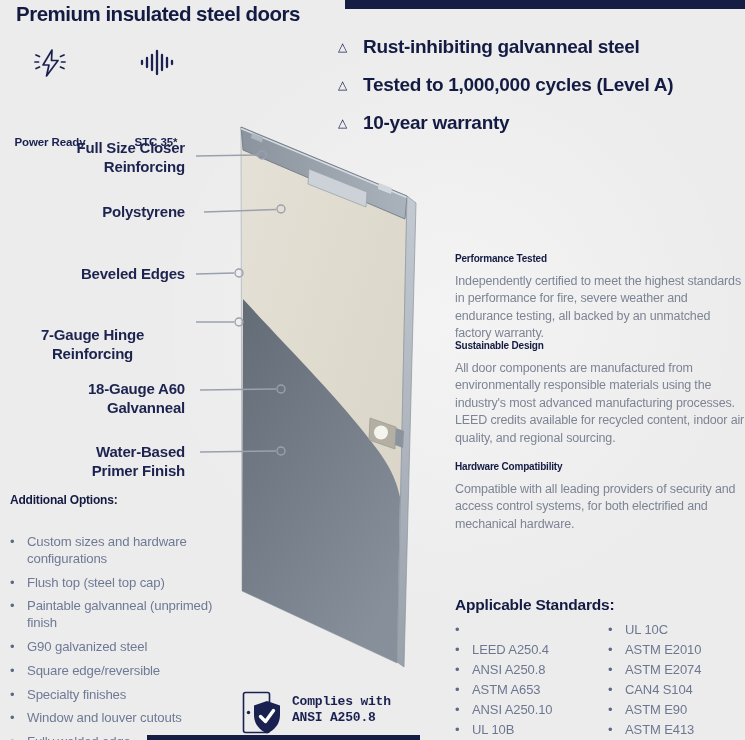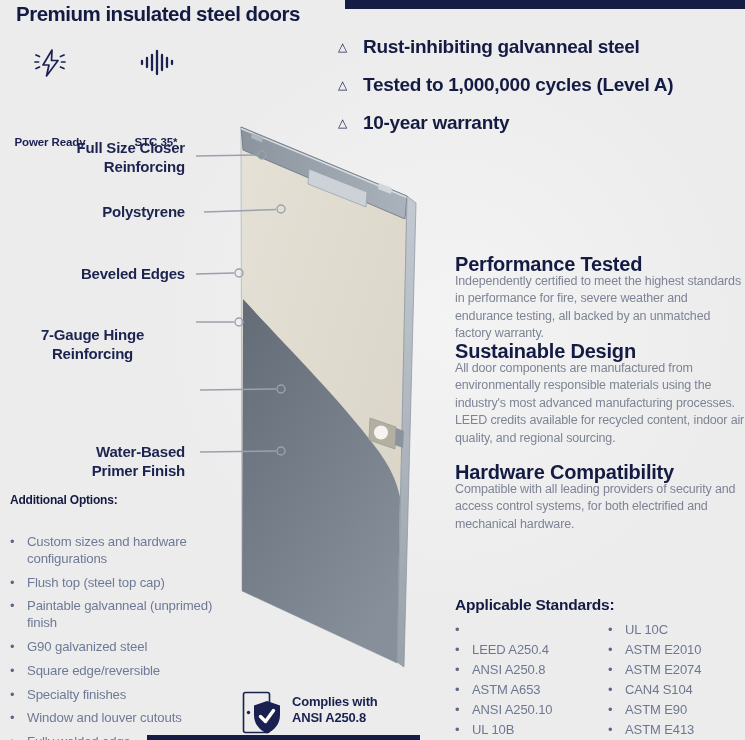--- a/index.html
+++ b/index.html
@@ -34,31 +34,31 @@
 
   .callout{position:absolute;left:0;width:185px;text-align:right;
     font-size:15px;font-weight:700;line-height:18.5px;color:#1c234e;letter-spacing:-0.2px;}
 
   .subhead{position:absolute;margin:0;font-size:15.5px;font-weight:700;color:#141b42;letter-spacing:-0.2px;}
   .opt-list{position:absolute;left:10px;top:534px;width:215px;margin:0;padding:0;list-style:none;}
   .opt-list li{display:flex;margin-bottom:7px;font-size:13.2px;line-height:16.8px;
     color:#6e7a94;letter-spacing:-0.15px;}
   .bullet-dot{flex:none;width:17px;color:#5d6a87;font-size:13px;}
 
-  .r-head{position:absolute;left:455px;margin:0;font-size:20px;font-weight:700;color:#141b42;letter-spacing:-0.2px;}
+  .r-head{position:absolute;left:455px;margin:0;font-size:10px;font-weight:700;color:#141b42;letter-spacing:-0.2px;}
   .r-body{position:absolute;left:455px;width:292px;margin:0;
     font-size:12.5px;line-height:17.4px;color:#7d8494;letter-spacing:-0.15px;}
 
   .std-col{position:absolute;top:620px;margin:0;padding:0;list-style:none;}
   .std-col.c1{left:455px;}
   .std-col.c2{left:608px;}
   .std-col li{display:flex;font-size:13px;line-height:20px;color:#6d7890;letter-spacing:-0.1px;}
 
   .compliance-text{position:absolute;left:292px;top:694px;
-    font-size:13px;font-weight:700;line-height:16px;color:#1a2150;letter-spacing:-0.2px;}
+    font-size:13px;font-weight:700;line-height:16px;color:#1a2150;letter-spacing:-0.2px;font-family:Liberation Mono, monospace;}
 
   svg{display:block;}
   .door-svg{position:absolute;left:0;top:0;}
   .badge-svg{position:absolute;left:240px;top:688px;}
 </style>
 </head>
 <body>
 
 <div class="page">
 
@@ -187,20 +187,24 @@
   <div class="callout" style="top:203px;">
     <div>Polystyrene</div>
   </div>
   <div class="callout" style="top:265px;">
     <div>Beveled Edges</div>
   </div>
   <div class="callout" style="top:326px;text-align:center;">
     <div>7-Gauge Hinge</div>
     <div>Reinforcing</div>
   </div>
+  <div class="callout" style="top:380px;">
+    <div>18-Gauge A60</div>
+    <div>Galvanneal</div>
+  </div>
   <div class="callout" style="top:443px;">
     <div>Water-Based</div>
     <div>Primer Finish</div>
   </div>
 
   <h2 class="subhead" style="left:10px;top:493px;font-size:12px;">Additional Options:</h2>
   <ul class="opt-list">
     <li>
         <span class="bullet-dot">•</span>
         <span>Custom sizes and hardware configurations</span>

